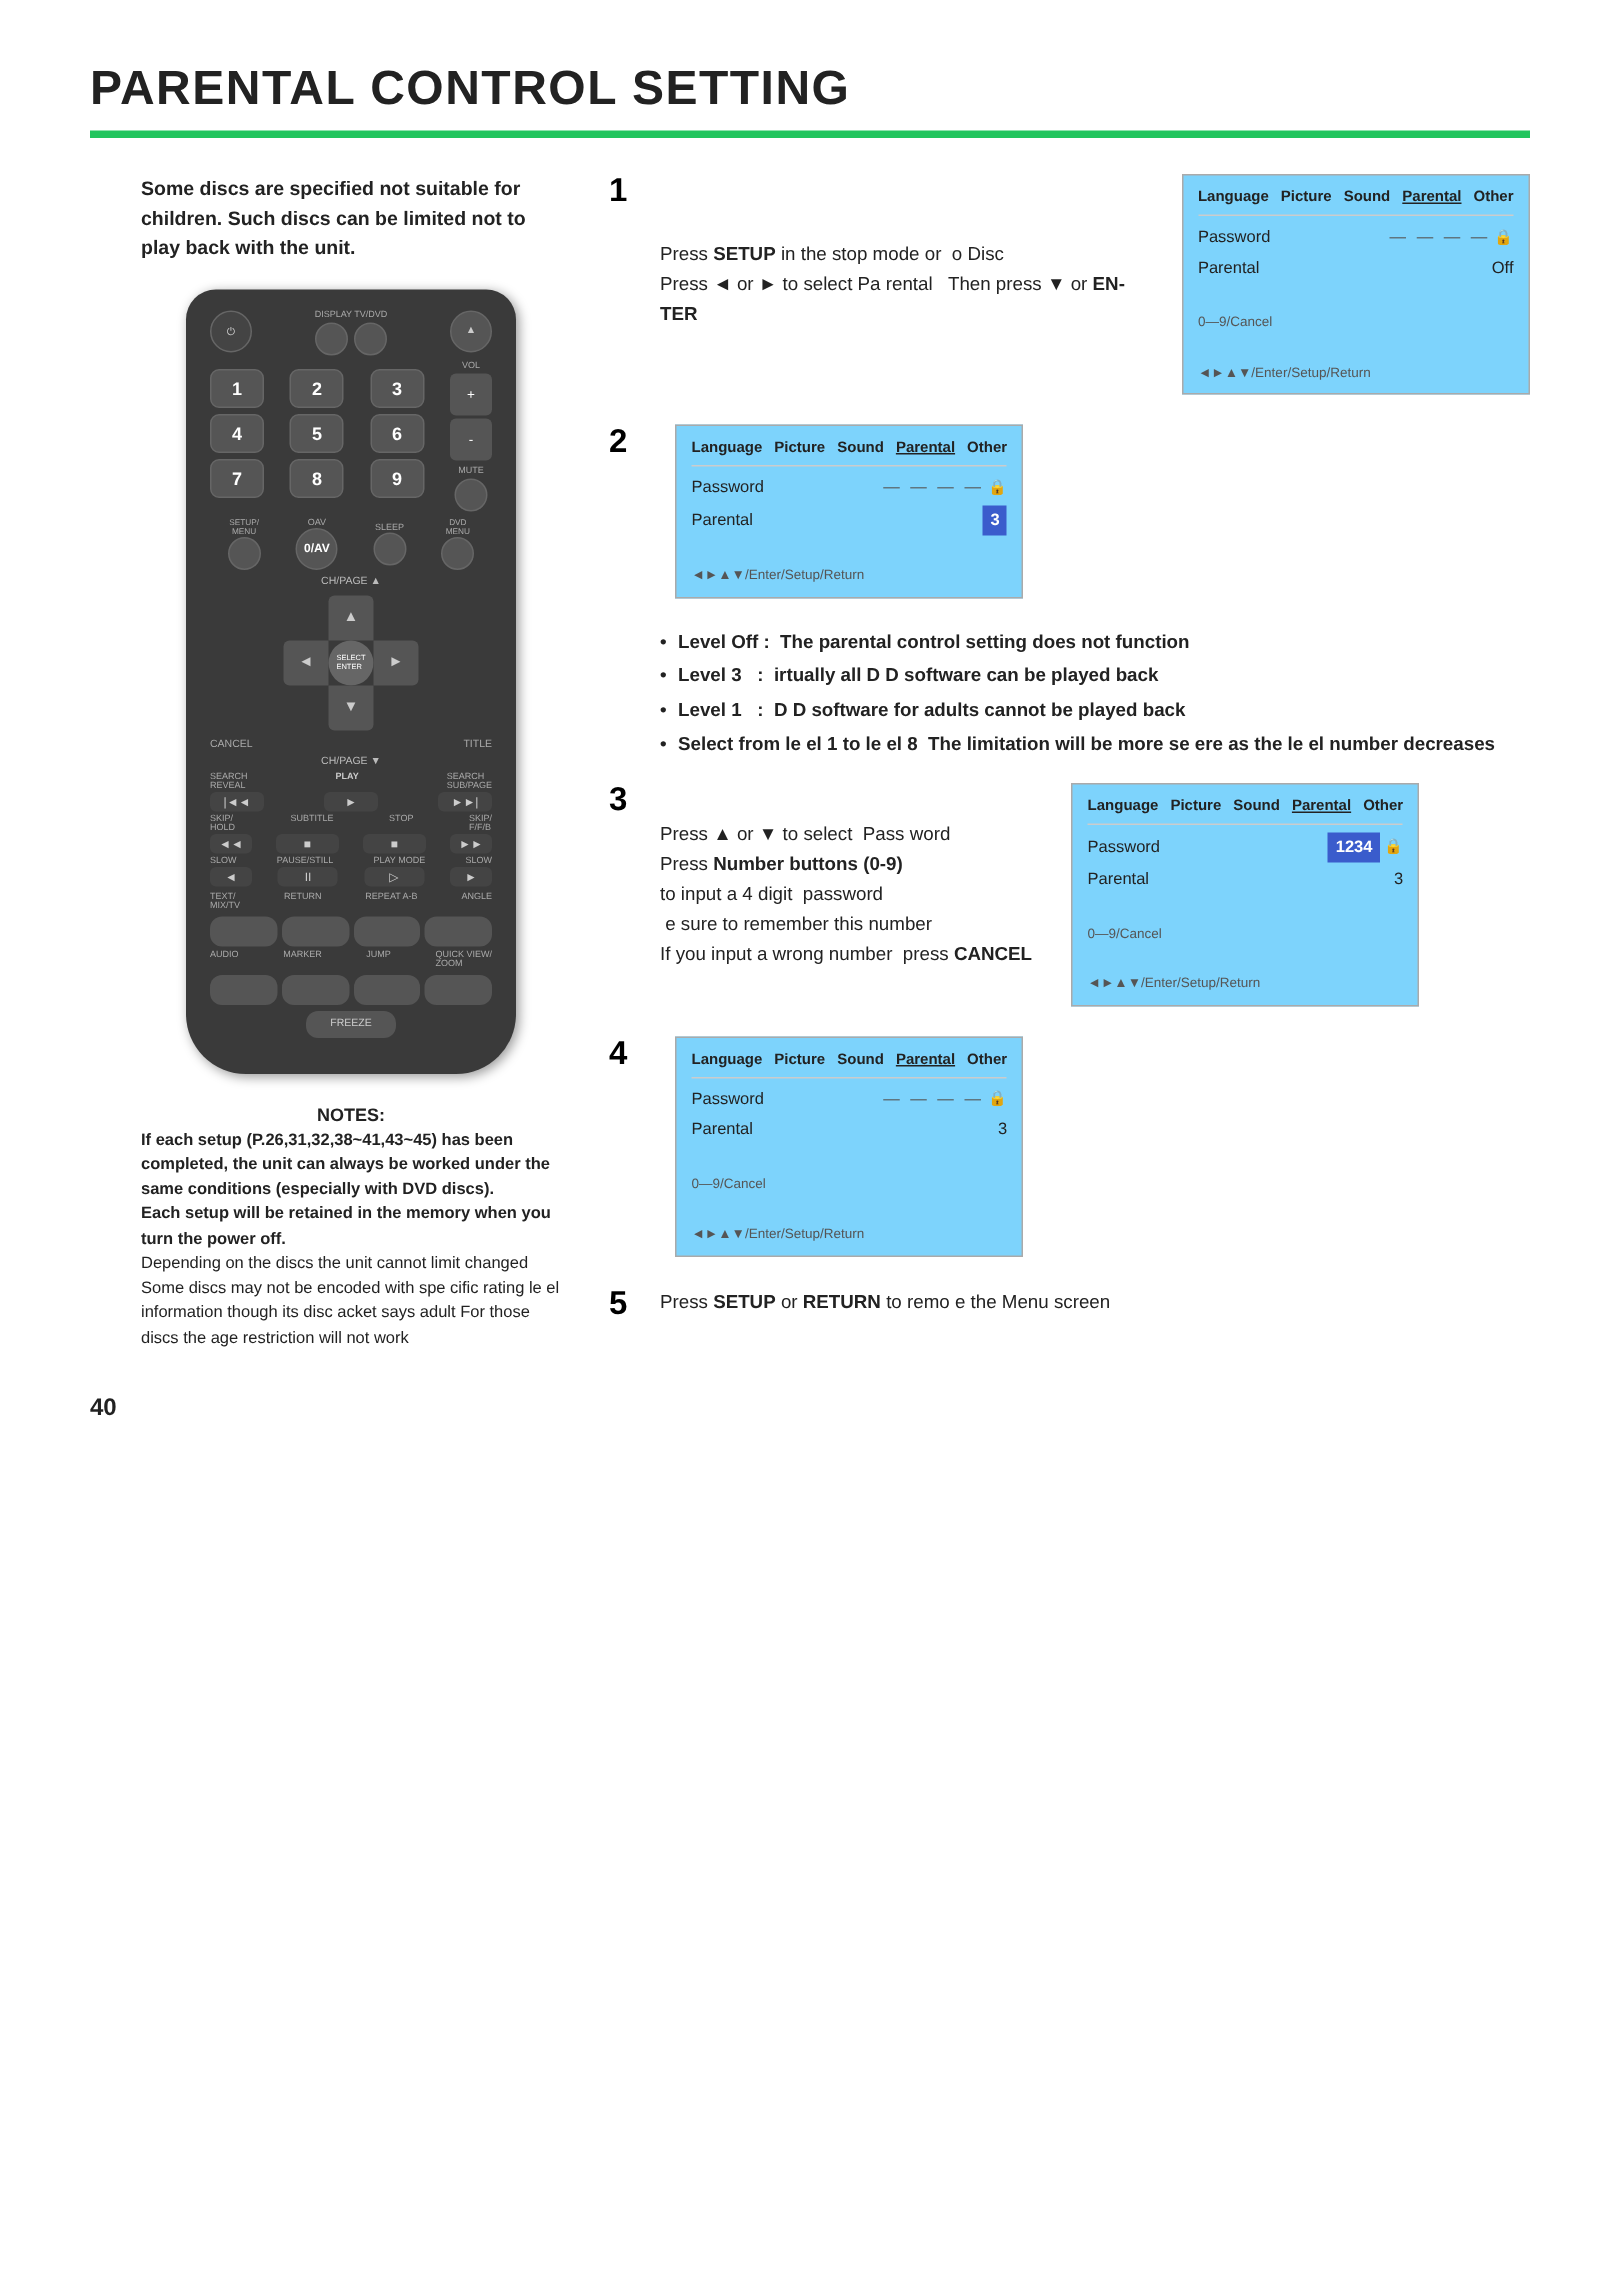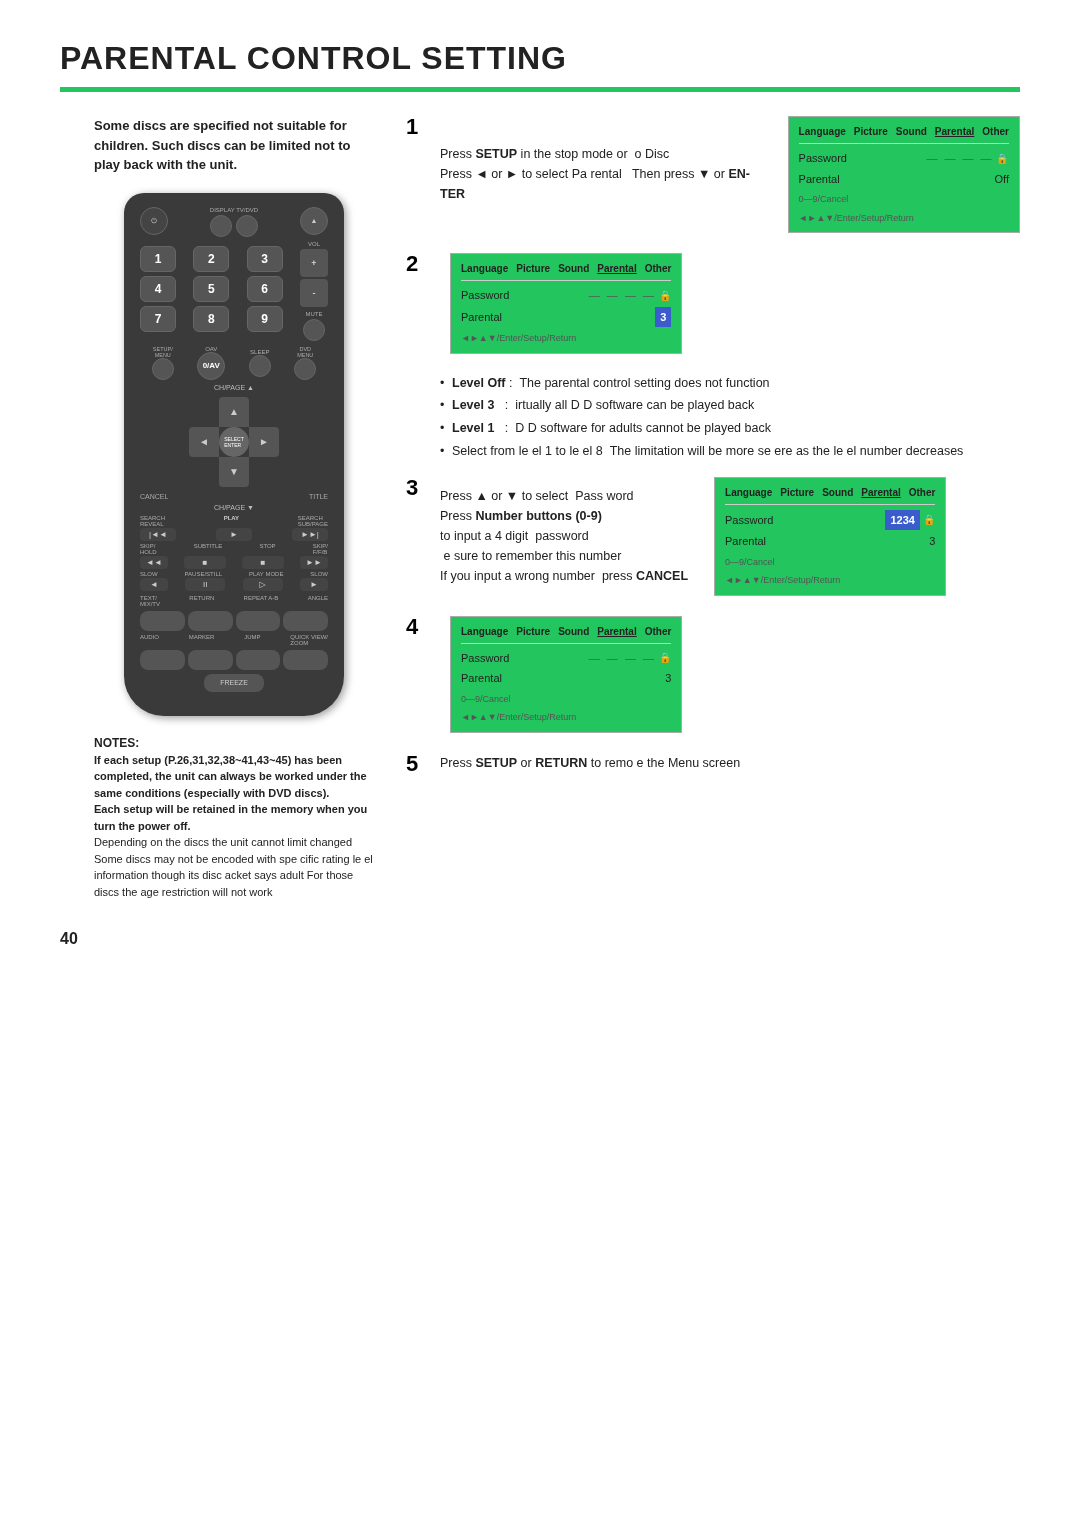--- a/index.html
+++ b/index.html
@@ -150,20 +150,21 @@
       font-size: 7px; color: #ccc;
     }
     .notes-box {
       margin-top: 18px;
       font-size: 11px;
       line-height: 1.5;
     }
     .notes-box .notes-title {
       font-weight: 900;
       font-size: 12px;
+      text-align: center;
     }
     .notes-box .bold-note {
       font-weight: 700;
     }
     
     .step {
       display: flex;
       gap: 10px;
       margin-bottom: 20px;
       align-items: flex-start;
@@ -180,21 +181,21 @@
       font-size: 12.5px;
       line-height: 1.6;
     }
     .step-content b { font-weight: 700; }
     .step-panel {
       border: 1px solid #aaa;
       padding: 6px 10px;
       font-size: 11px;
       line-height: 1.7;
       margin-left: 10px;
-      background: #22c55e;
+      background: #7dd3fc;
       min-width: 210px;
     }
     .step-panel .panel-header {
       display: flex;
       gap: 8px;
       font-size: 10px;
       font-weight: 700;
       border-bottom: 1px solid #ccc;
       padding-bottom: 3px;
       margin-bottom: 4px;
@@ -218,32 +219,33 @@
     .highlighted-val {
       background: #3a5ccc;
       color: #fff;
       padding: 1px 5px;
       font-weight: 700;
     }
     .lock-icon { font-size: 10px; }
     .small-nav {
       font-size: 9px;
       color: #555;
-      margin-top: 3px;
+      margin-top: 18px;
     }
     .step-with-panel {
       display: flex;
       gap: 16px;
       align-items: center;
     }
     .step-text { flex: 1; }
     .bullet-list {
       list-style: none;
       padding: 0;
       margin: 6px 0;
+      font-weight: bold;
     }
     .bullet-list li {
       padding-left: 12px;
       position: relative;
       margin-bottom: 4px;
       font-size: 12.5px;
       line-height: 1.5;
     }
     .bullet-list li::before {
       content: "•";

